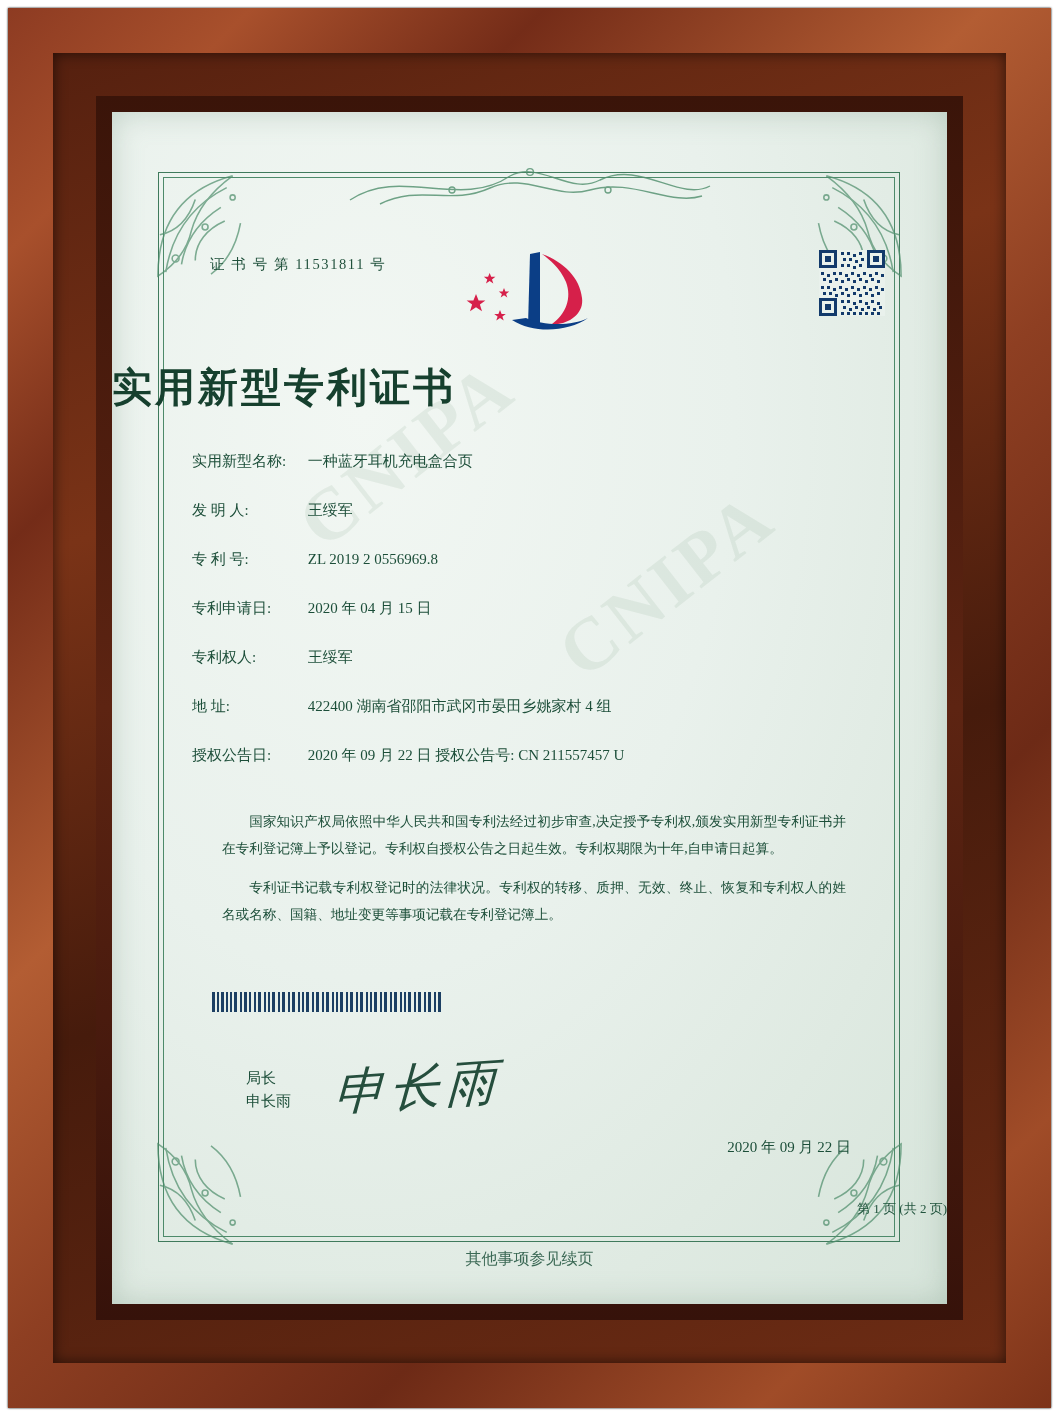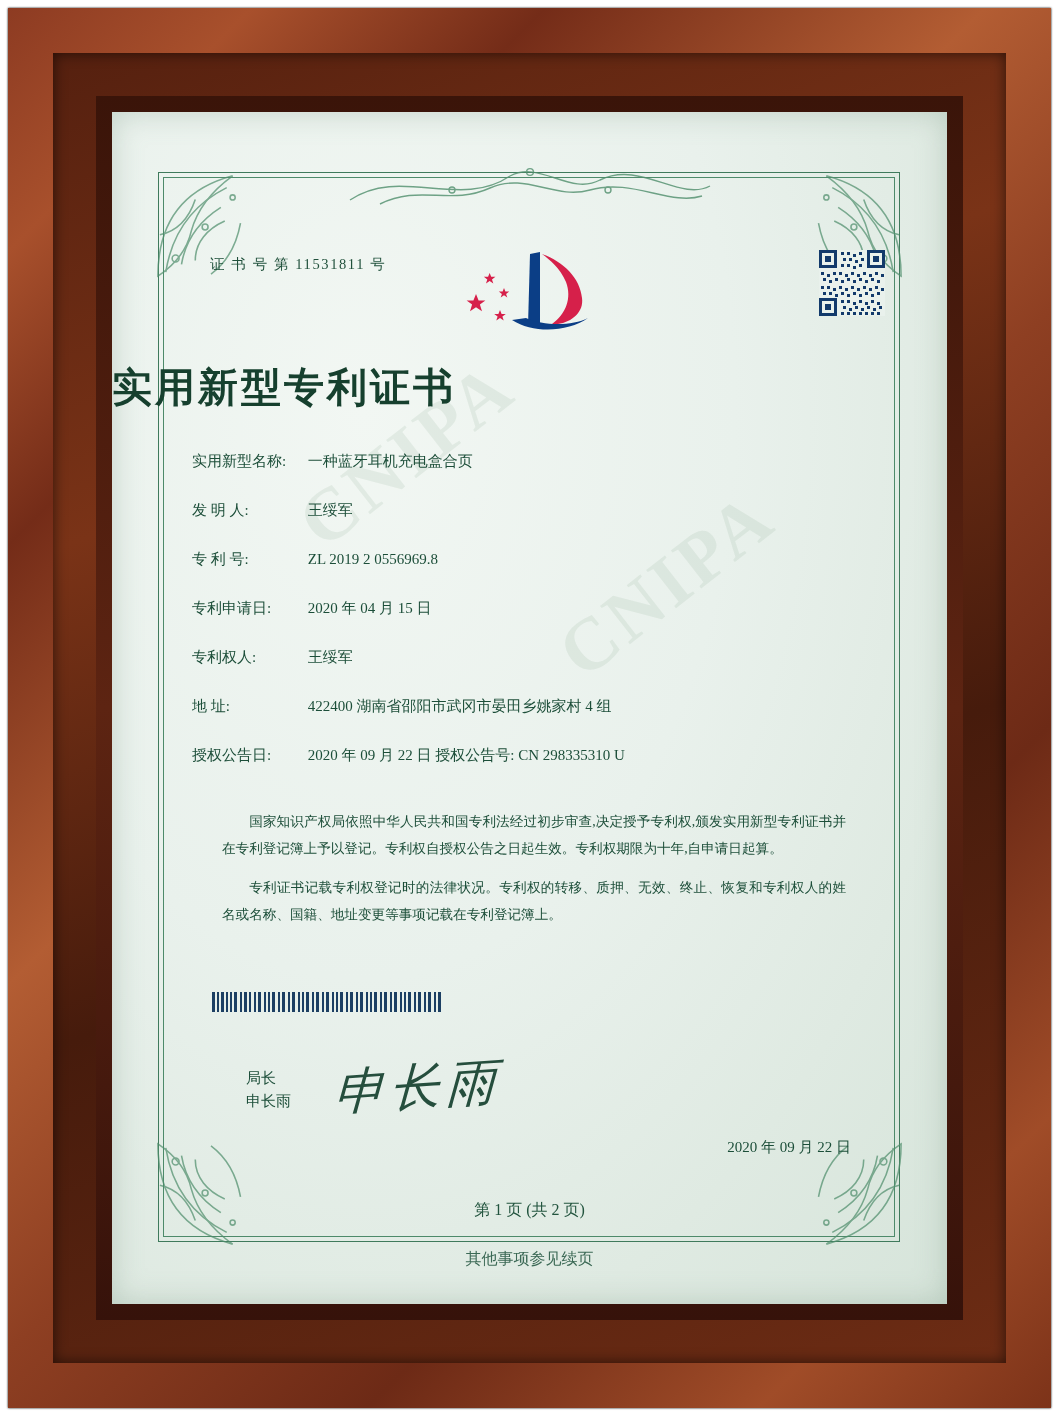--- a/index.html
+++ b/index.html
@@ -228,22 +228,22 @@
     position: absolute;
     right: 96px;
     top: 1026px;
     font-size: 15px;
     color: #1c4e39;
   }
   .page-no {
     position: absolute;
     left: 0; right: 0;
     top: 1088px;
-    text-align: center;
-    font-size: 16px;
+    text-align: right;
+    font-size: 13px;
     color: #22543e;
   }
   .footnote {
     position: absolute;
     left: 0; right: 0;
     top: 1137px;
     text-align: center;
     font-size: 16px;
     color: #2a5b46;
     opacity: .9;
@@ -464,21 +464,21 @@
           <span class="f-value">王绥军</span>
         </div>
         <div class="field-row">
           <span class="f-label">地 址:</span>
           <span class="f-value">422400 湖南省邵阳市武冈市晏田乡姚家村 4 组</span>
         </div>
         <div class="field-row">
           <span class="f-label">授权公告日:</span>
           <span class="f-value">2020 年 09 月 22 日</span>
           <span class="f-label2">授权公告号:</span>
-          <span class="f-value">CN 298335310 U</span>
+          <span class="f-value">CN 211557457 U</span>
         </div>
       </div>
 
       <div class="para">
         <p>国家知识产权局依照中华人民共和国专利法经过初步审查,决定授予专利权,颁发实用新型专利证书并在专利登记簿上予以登记。专利权自授权公告之日起生效。专利权期限为十年,自申请日起算。</p>
         <p>专利证书记载专利权登记时的法律状况。专利权的转移、质押、无效、终止、恢复和专利权人的姓名或名称、国籍、地址变更等事项记载在专利登记簿上。</p>
       </div>
 
       <svg class="barcode" viewBox="0 0 230 20" shape-rendering="crispEdges">
         <g fill="#1c3f63">

